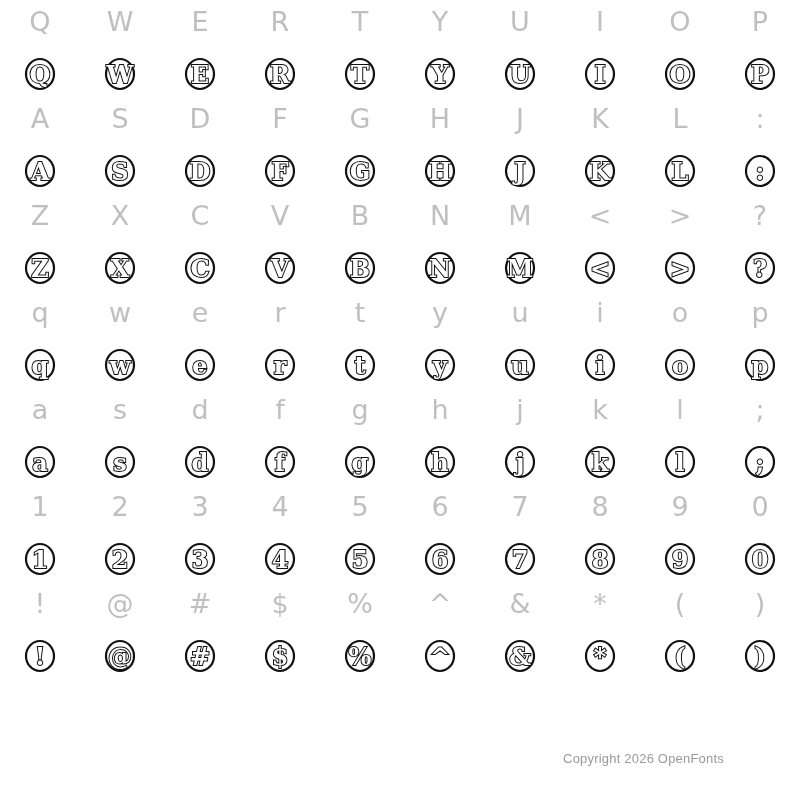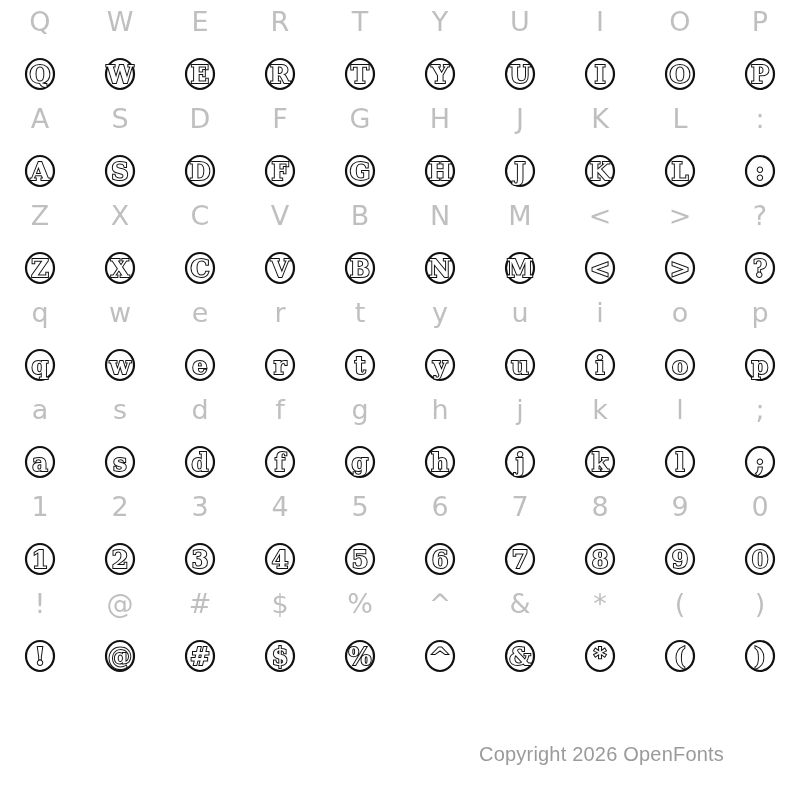--- a/index.html
+++ b/index.html
@@ -69,21 +69,21 @@
     overflow: visible;
   }
   .footer {
     position: absolute;
     left: 0;
     right: 0;
     bottom: 34px;
     text-align: right;
     padding-right: 76px;
     font-family: "Liberation Sans", sans-serif;
-    font-size: 20px;
+    font-size: 13px;
     color: #9a9a9a;
     letter-spacing: 0.2px;
   }
 </style>
 </head>
 <body>
 
 <div id="sheet">
   <div id="grid">
       <div class="cell">

